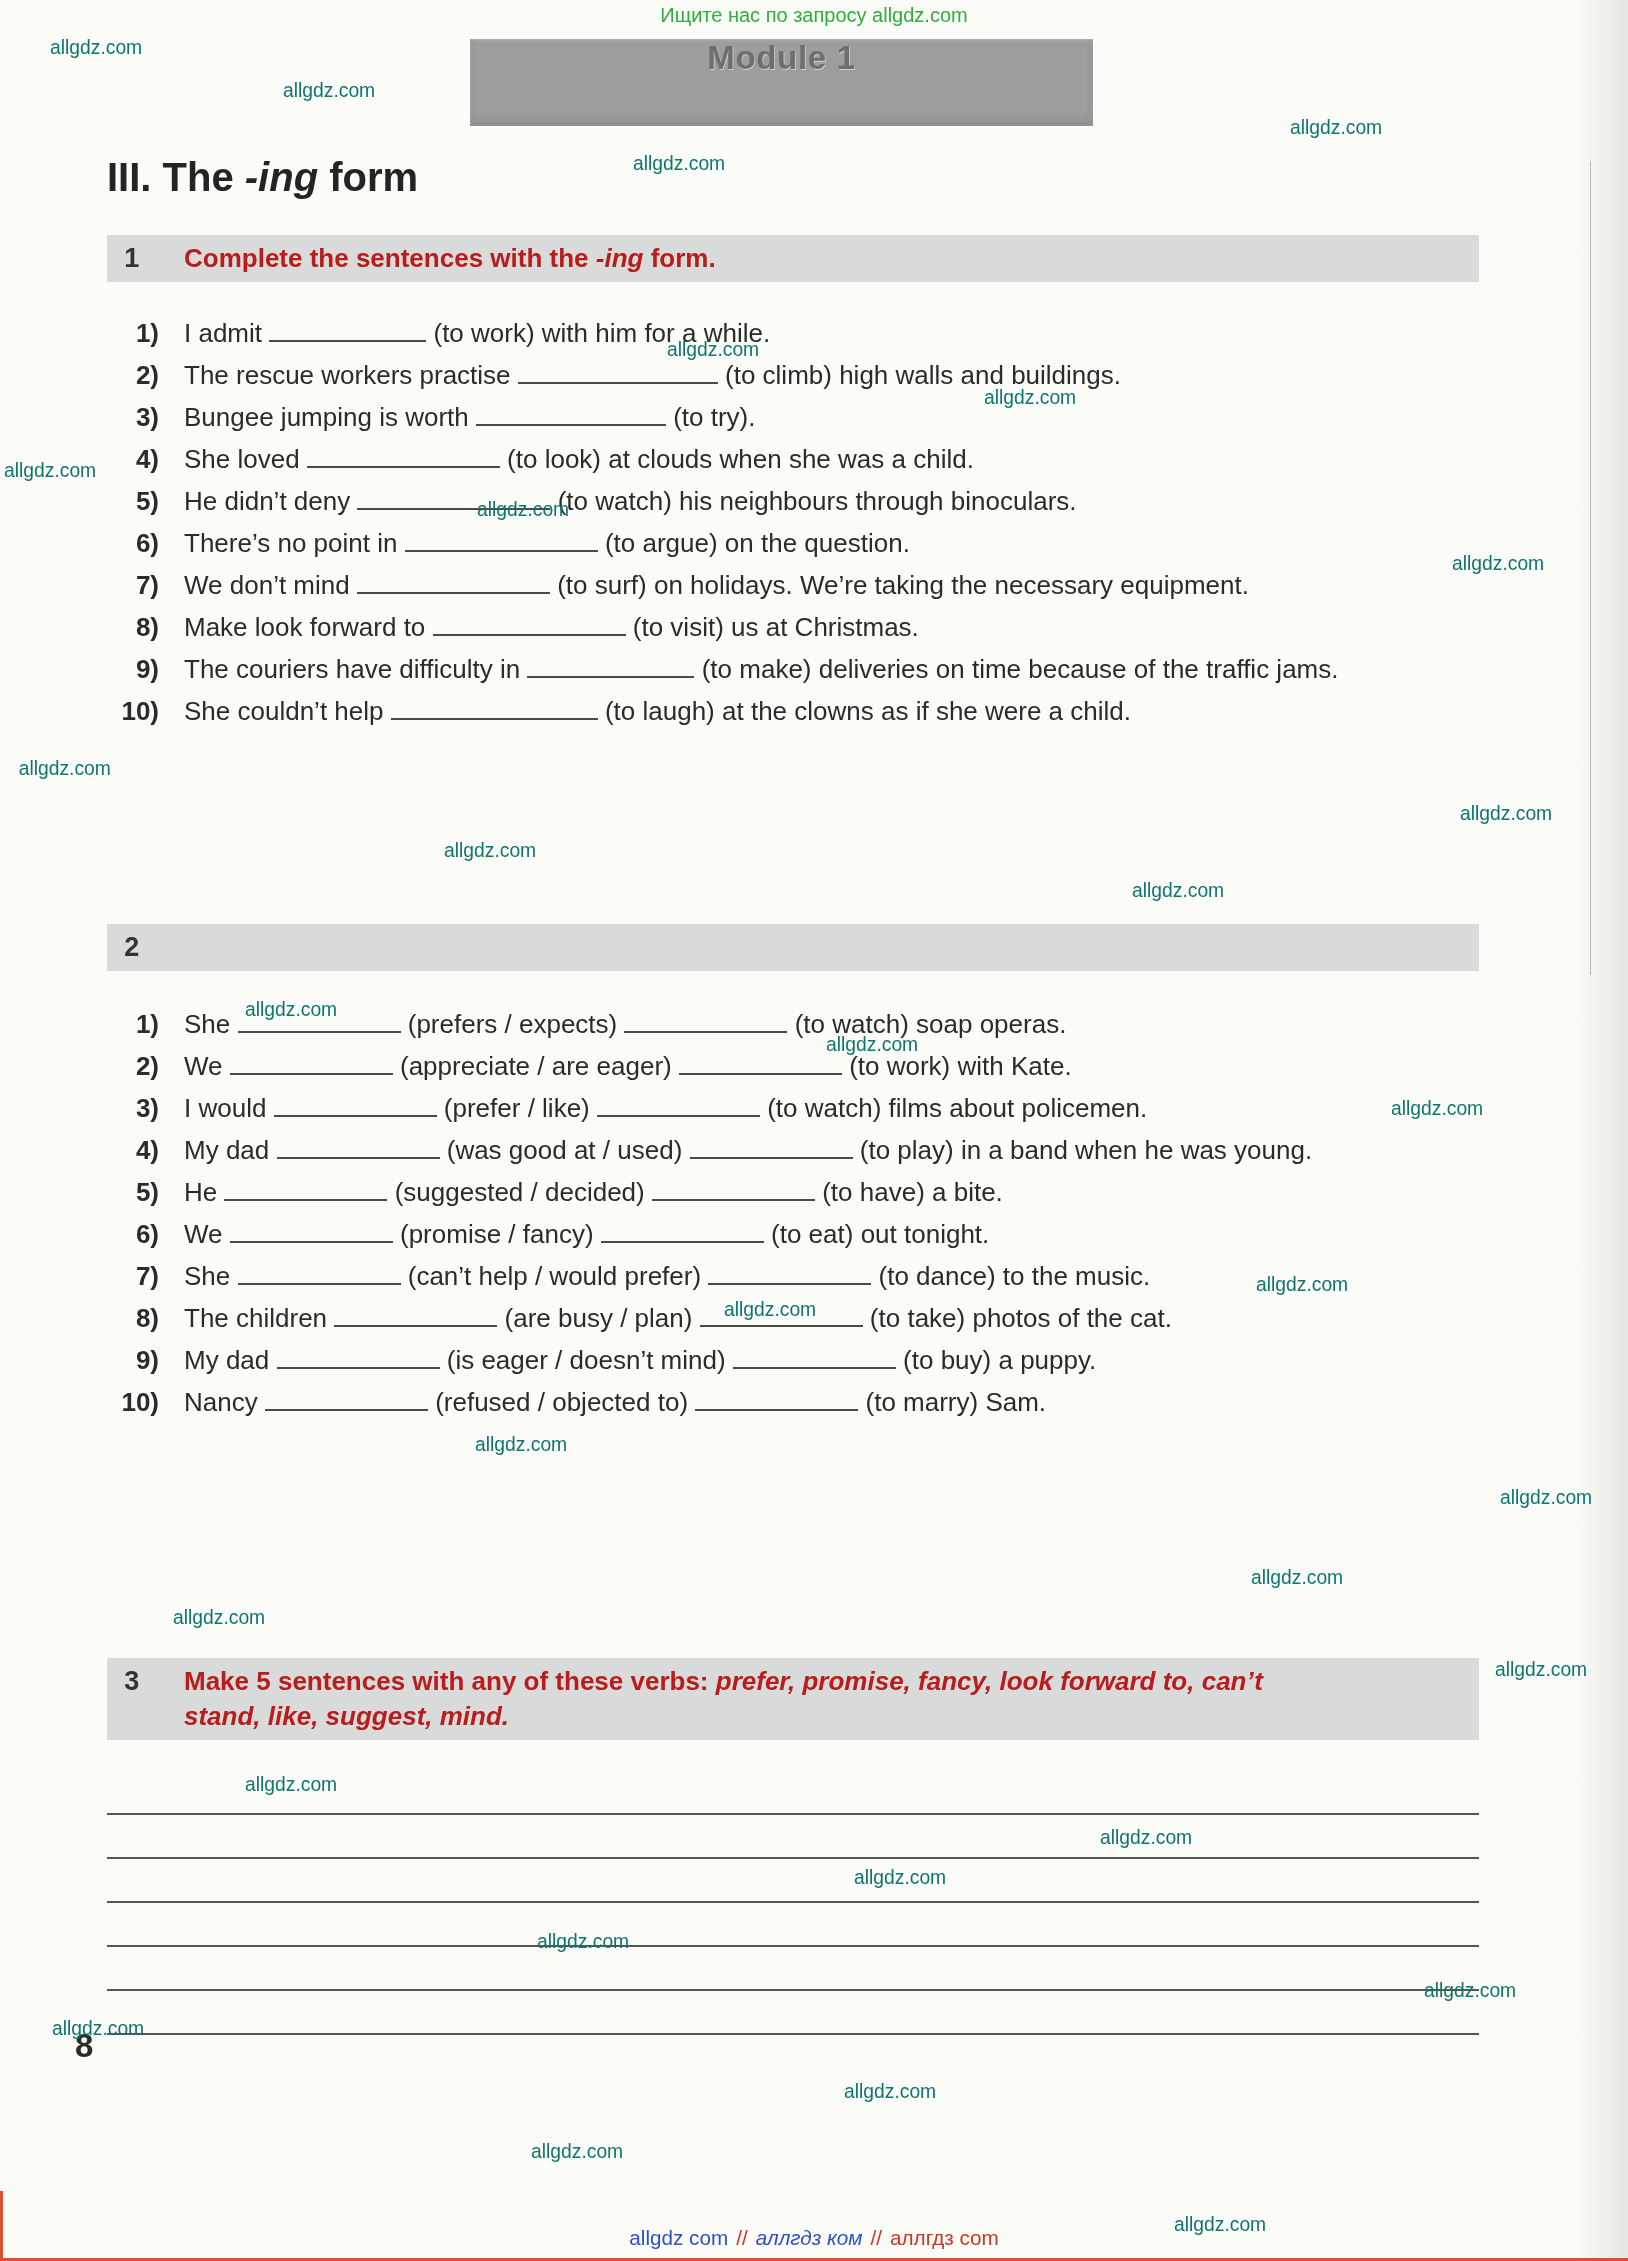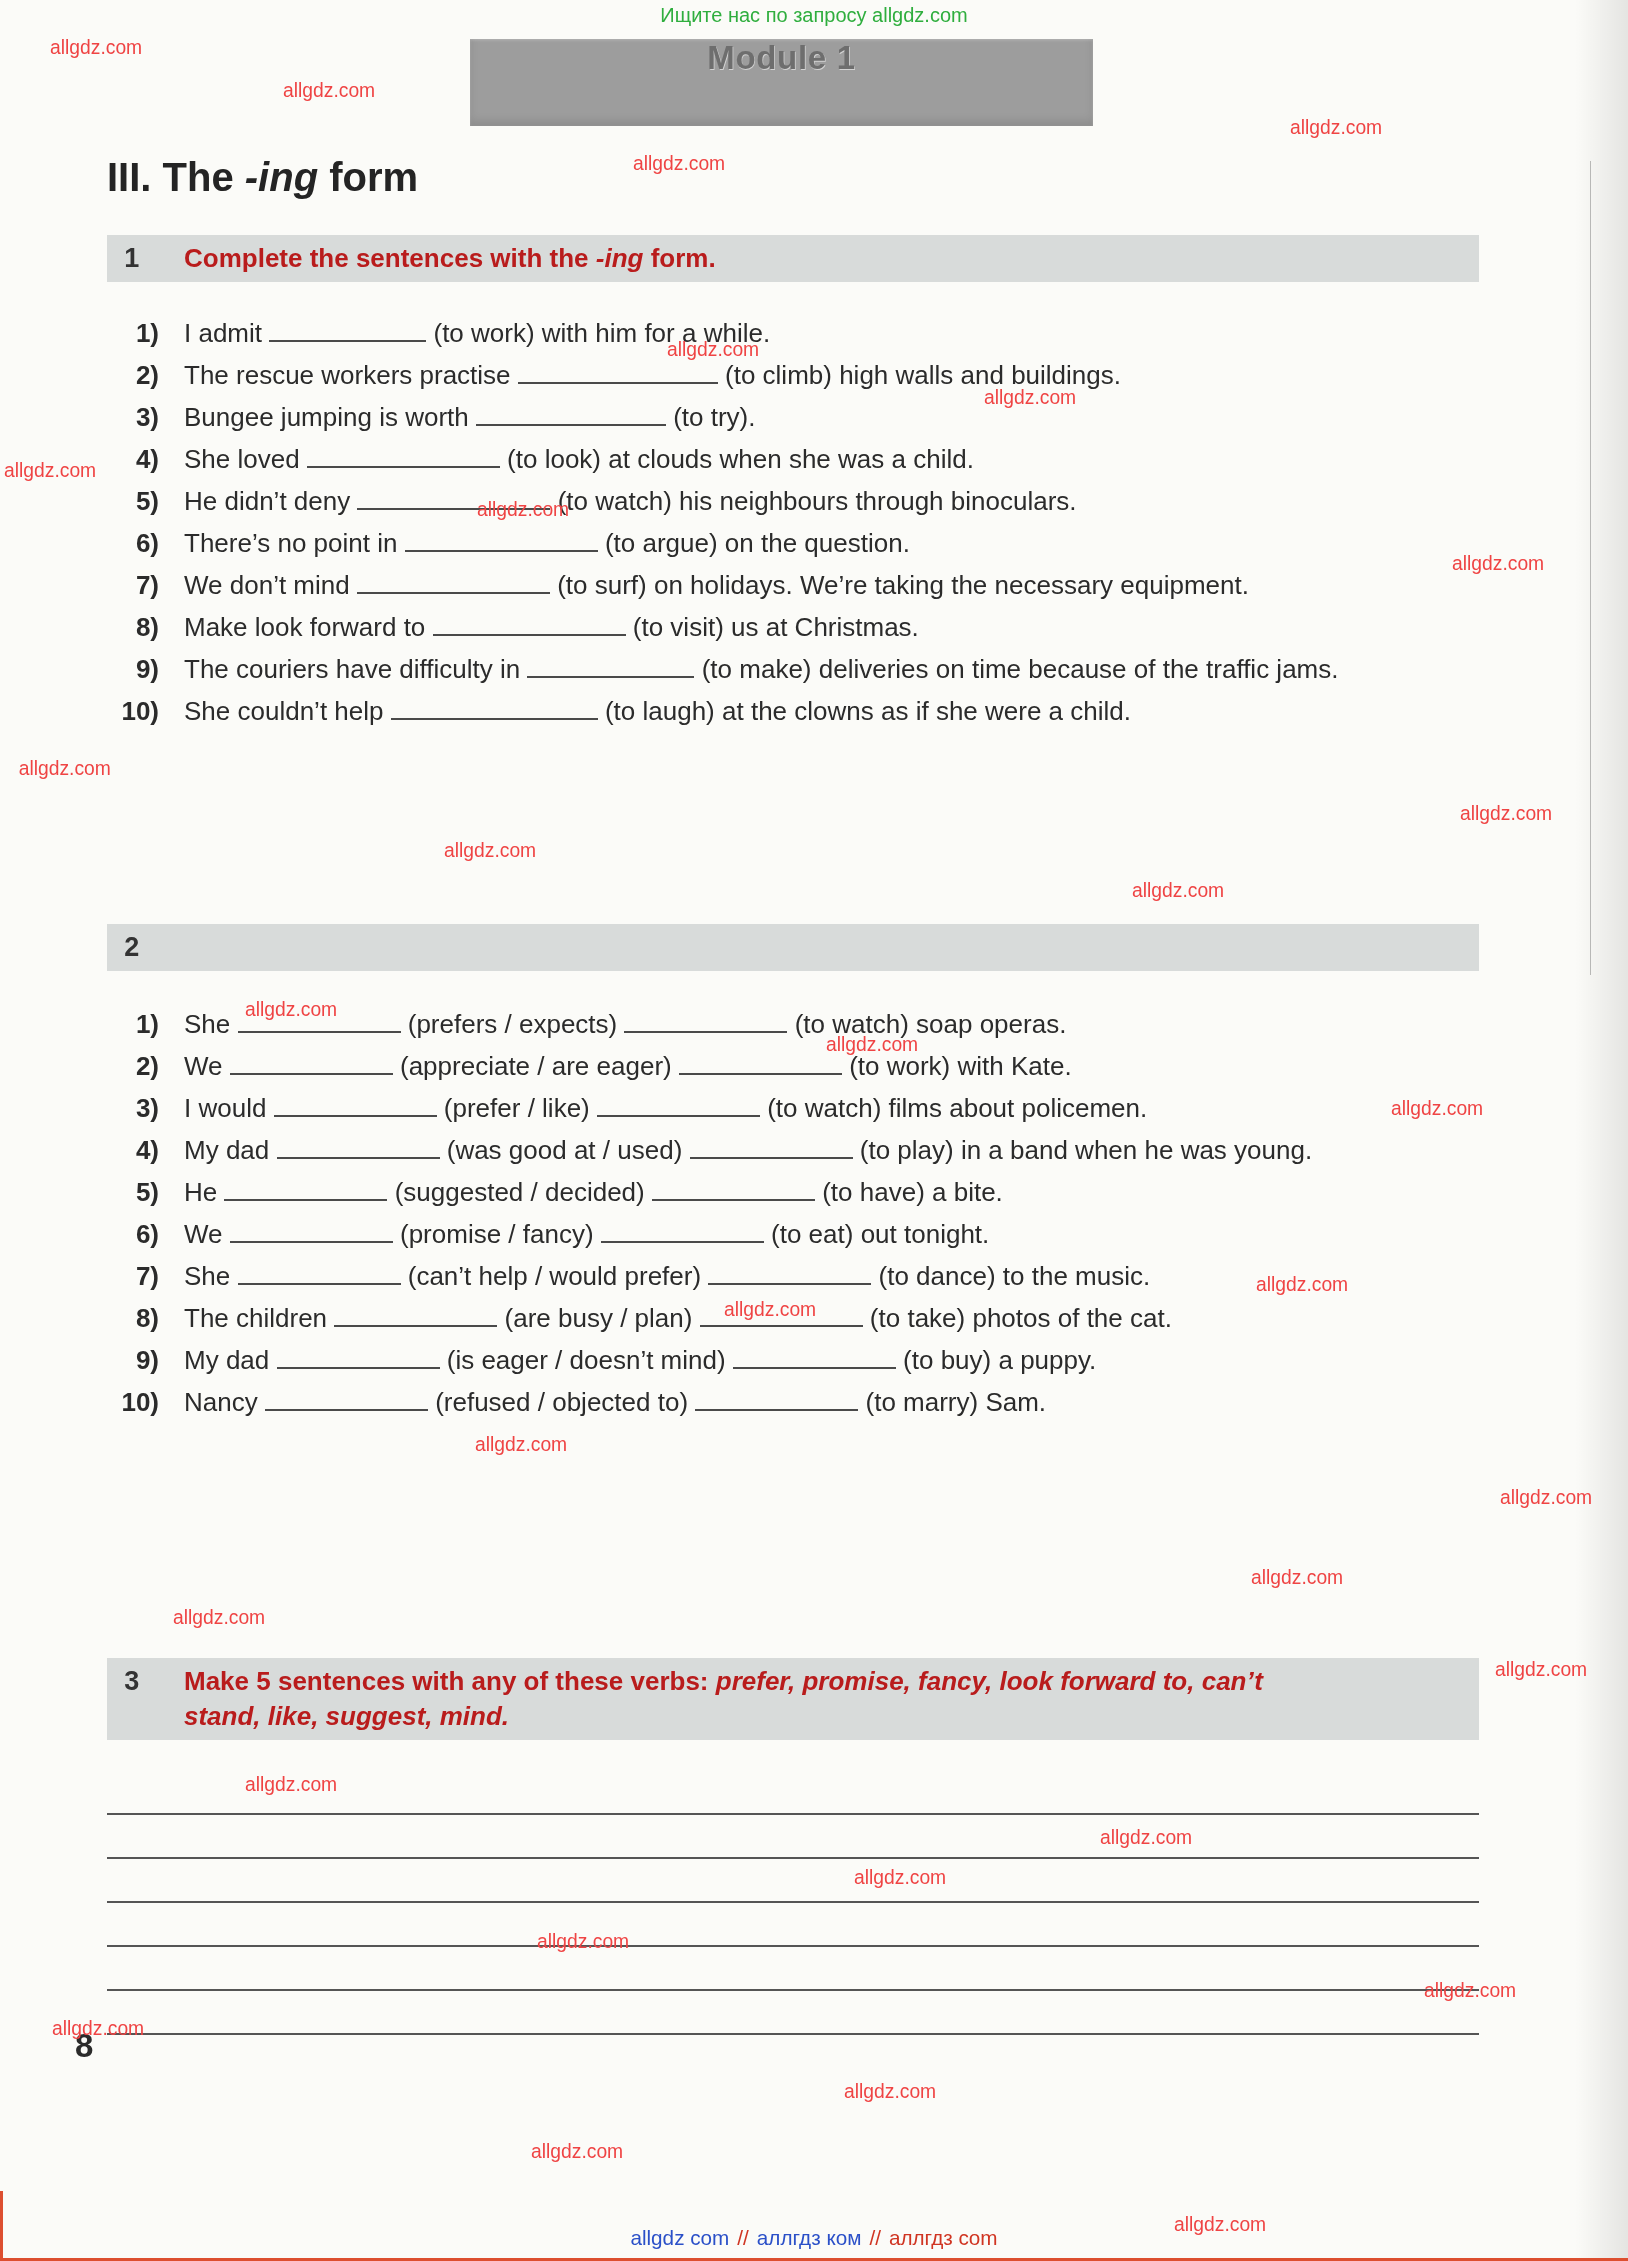--- a/index.html
+++ b/index.html
@@ -13,21 +13,21 @@
   }
   .it { font-style:italic; }
 
   .promo-top {
     position:absolute; top:4px; left:0; width:100%;
     text-align:center; font-size:20px; color:var(--promo_green,#2fae3e);
     z-index:4;
   }
 
   .wm-layer { position:absolute; left:0; top:0; width:100%; height:100%; z-index:5; pointer-events:none; }
-  .wm { position:absolute; font-size:19.3px; color:#ef4444; white-space:nowrap; }
+  .wm { position:absolute; font-size:19.3px; color:#0f766e; white-space:nowrap; }
 
   .module-banner {
     position:absolute; left:470px; top:39px; width:623px; height:87px;
     background:var(--banner_bg,#9d9d9d);
     display:flex; align-items:flex-start; justify-content:center;
     box-shadow: inset 0 -5.3px 8px rgba(0,0,0,0.10), inset 0 1.3px 2.7px rgba(255,255,255,0.25);
     z-index:1;
   }
   .module-banner span {
     font-size:33px; font-weight:bold; letter-spacing:0.7px;
@@ -218,21 +218,21 @@
       <div class="wline"></div>
       <div class="wline"></div>
       <div class="wline"></div>
       <div class="wline"></div>
       <div class="wline"></div>
     </div>
 </div>
 
 <div class="page-number">8</div>
 
-<div class="footer" id="footer"><span style="color: rgb(43, 80, 200);">allgdz com</span><span style="color: rgb(208, 53, 34);">//</span><span style="color: rgb(43, 80, 200);">аллгдз ком</span><span style="color: rgb(208, 53, 34);">//</span><span style="color: rgb(208, 53, 34);">аллгдз com</span></div>
+<div class="footer" id="footer"><span style="color: rgb(43, 80, 200);">allgdz com</span><span style="color: rgb(208, 53, 34);">//</span><span style="color: rgb(43, 80, 200); font-style: italic;">аллгдз ком</span><span style="color: rgb(208, 53, 34);">//</span><span style="color: rgb(208, 53, 34);">аллгдз com</span></div>
 
 <div class="wm-layer" id="wm-layer">
     <span class="wm" style="left: 50px; top: 37px;">allgdz.com</span>
     <span class="wm" style="left: 283px; top: 80px;">allgdz.com</span>
     <span class="wm" style="left: 1290px; top: 117px;">allgdz.com</span>
     <span class="wm" style="left: 633px; top: 153px;">allgdz.com</span>
     <span class="wm" style="left: 667px; top: 339px;">allgdz.com</span>
     <span class="wm" style="left: 984px; top: 387px;">allgdz.com</span>
     <span class="wm" style="left: 4px; top: 460px;">allgdz.com</span>
     <span class="wm" style="left: 477px; top: 499px;">allgdz.com</span>

